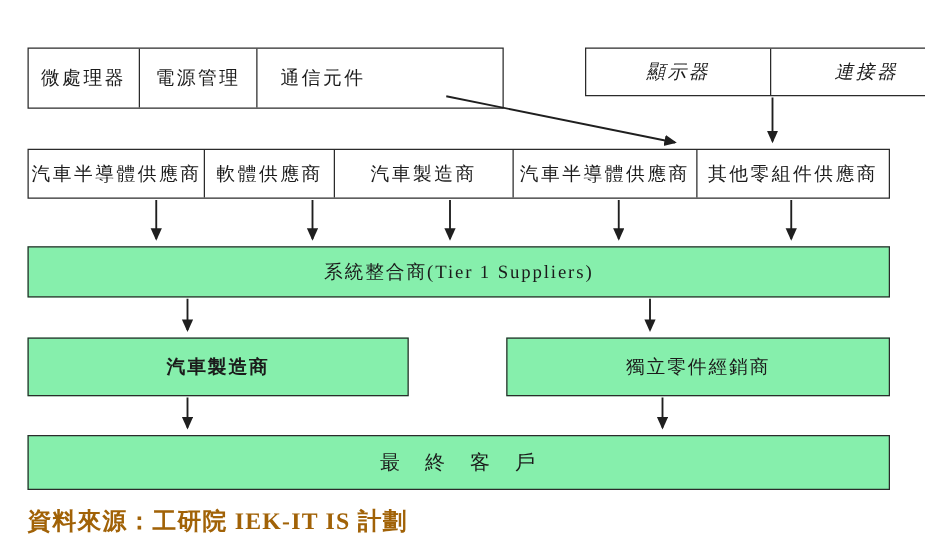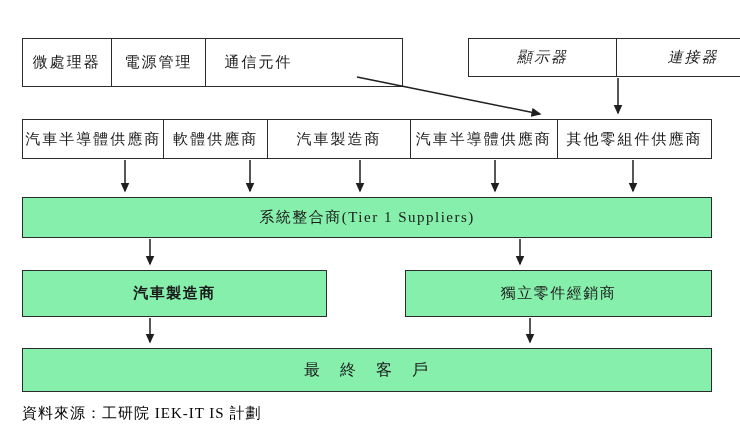--- a/index.html
+++ b/index.html
@@ -18,22 +18,23 @@
     white-space:nowrap;
   }
   .cell + .cell{border-left:1.4px solid #2b2b2b;}
   .bigbox{
     position:absolute;display:flex;align-items:center;justify-content:center;
     box-sizing:border-box;border:1.7px solid #2b2b2b;background:#86efac;
     font-size:15px;letter-spacing:1.5px;white-space:nowrap;
   }
   .endbox{letter-spacing:2px;font-size:16px;}
   .caption{
-    position:absolute;font-size:15px;letter-spacing:1px;color:#000000;
+    position:absolute;font-size:19px;letter-spacing:1px;color:#a16207;
     white-space:nowrap;
+    font-weight:bold;
   }
   svg.arrows{position:absolute;left:0;top:0;pointer-events:none;}
   svg.arrows line{stroke:#1f1f1f;stroke-width:1.5;}
 </style>
 </head>
 <body>
 
 <div class="canvas">
 
   <div class="group" style="left:22px;top:38px;width:381px;height:49px;">

